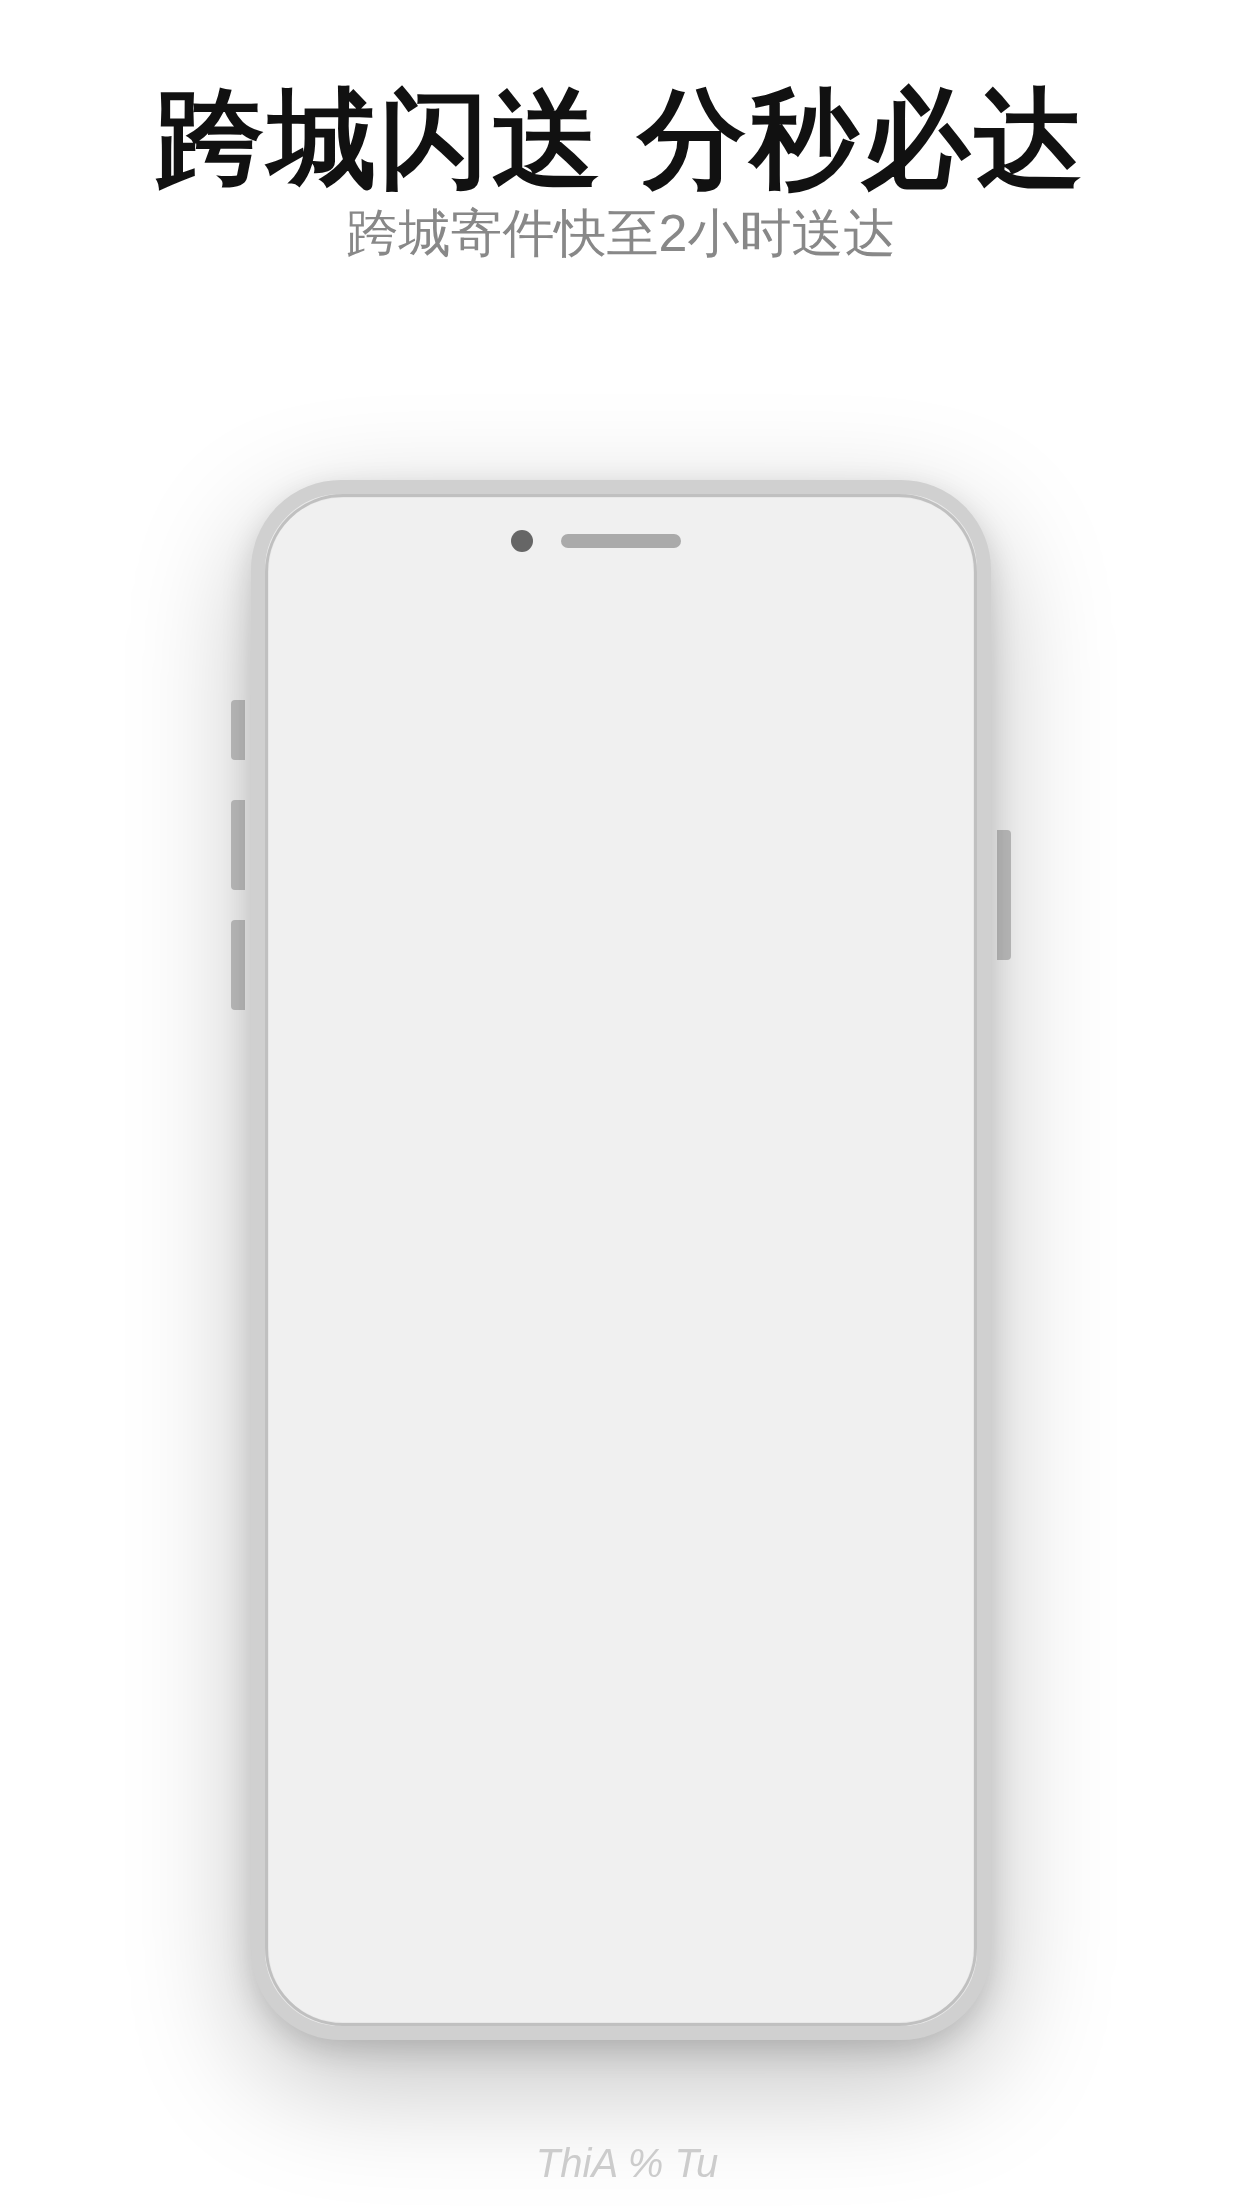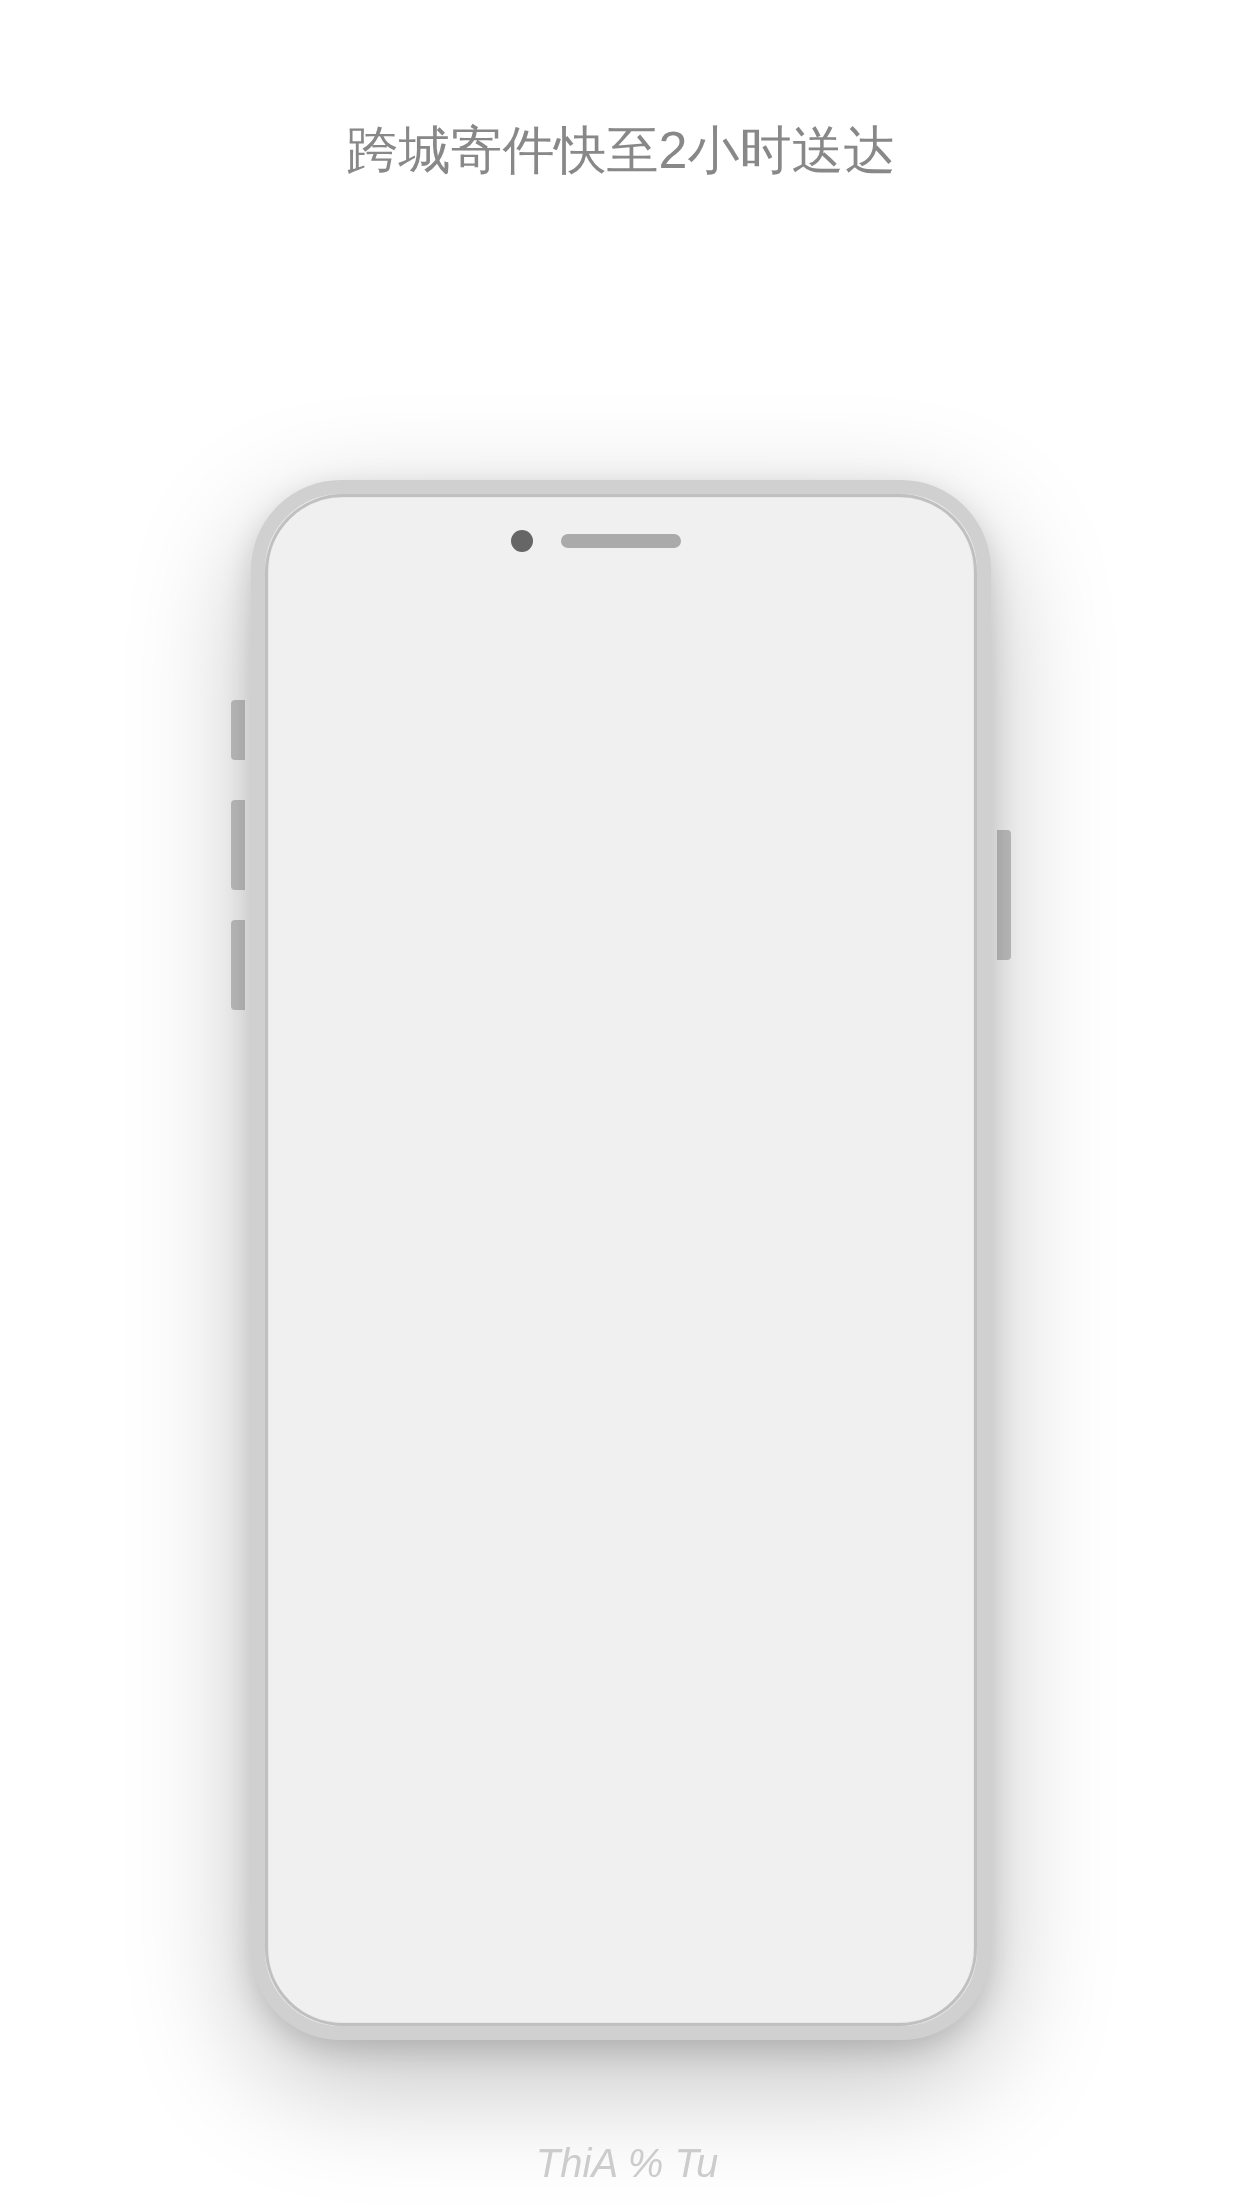--- a/index.html
+++ b/index.html
@@ -23,21 +23,20 @@
     .hero-title {
       font-size: 108px;
       font-weight: 800;
       color: #111111;
       letter-spacing: 4px;
       line-height: 1.1;
     }
     .hero-subtitle {
       font-size: 52px;
       color: #888888;
-      margin-top: 36px;
       font-weight: 400;
     }
 
     
     .phone-wrap {
       position: absolute;
       top: 480px;
       left: 50%;
       transform: translateX(-50%);
       width: 740px;
@@ -493,20 +492,21 @@
       width: 8px;
       height: 2px;
       background: #888;
       transform: translateY(-50%);
     }
   </style>
 </head>
 <body>
 
 <div class="hero-section">
+  <div class="hero-title">跨城闪送 分秒必达</div>
   <div class="hero-subtitle">跨城寄件快至2小时送达</div>
 </div>
 
 <div class="phone-wrap">
 
   <div class="btn-side-left"></div>
   <div class="btn-side-left2"></div>
   <div class="btn-side-left3"></div>
   <div class="btn-side-right"></div>
 

